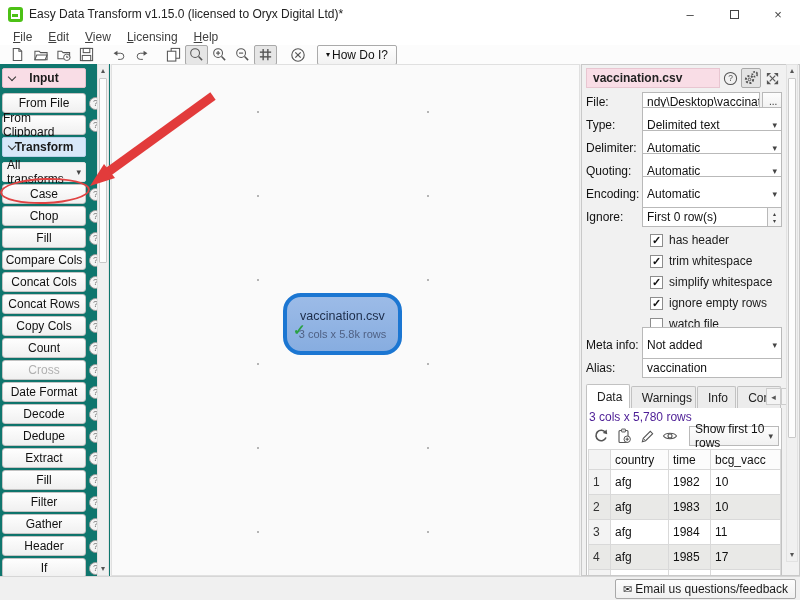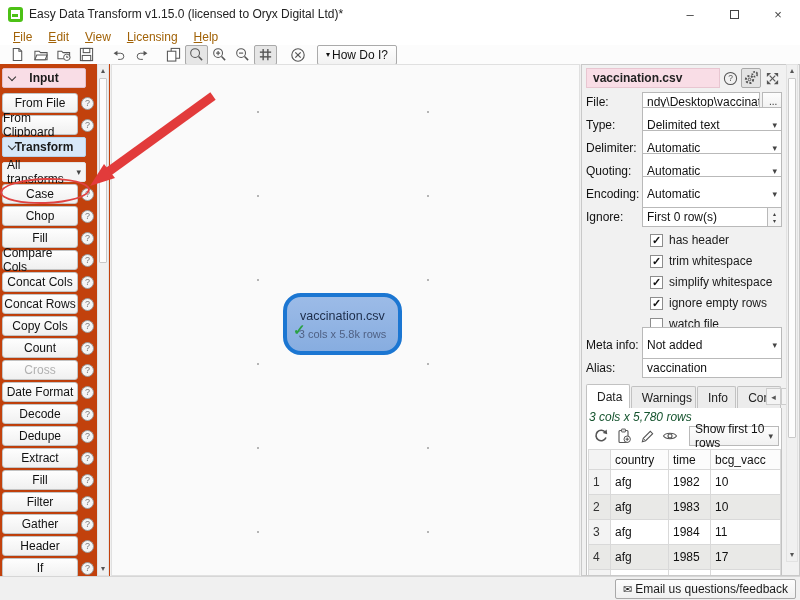--- a/index.html
+++ b/index.html
@@ -12,21 +12,21 @@
             display:flex;align-items:center;padding-left:8px;}
   .applogo{width:15px;height:15px;border:3px solid #4cc115;border-radius:3px;position:relative;margin-right:6px;}
   .applogo::after{content:"";position:absolute;left:1px;top:4px;width:6px;height:3px;background:#4cc115;}
   .title-text{flex:1;font-size:12px;color:#222;white-space:nowrap;overflow:hidden;}
   .winbtns{display:flex;height:100%;}
   .winbtn{width:44px;height:28px;display:flex;align-items:center;justify-content:center;color:#444;font-size:13px;}
   .winbtn .maxbox{width:9px;height:9px;border:1px solid #444;}
 
   
   .menubar{position:absolute;left:0;top:28px;width:800px;height:17px;background:#ffffff;display:flex;align-items:center;padding-left:5px;}
-  .menu-item{padding:0 8px;color:#a16207;}
+  .menu-item{padding:0 8px;color:#404040;}
   .menu-item u{text-decoration:underline;}
 
   
   .toolbar{position:absolute;left:0;top:45px;width:800px;height:20px;background:#fcfcfc;
            display:flex;align-items:center;padding-left:6px;border-bottom:1px solid #ececec;}
   .tool{width:23px;height:20px;display:flex;align-items:center;justify-content:center;border:1px solid transparent;border-radius:2px;background:transparent;padding:0;}
   .tool.pressed{background:#e6e6e6;border-color:#a9a9a9;}
   .tool svg{display:block;}
   .tb-sep{width:9px;}
   .howdoi{margin-left:8px;height:20px;border:1px solid #aaa;border-radius:2px;background:linear-gradient(#fefefe,#f2f2f2);
@@ -34,21 +34,21 @@
   .howdoi .tri{font-size:8px;margin-right:2px;color:#111;}
 
   
   .content-bg{position:absolute;left:0;top:64px;width:800px;height:512px;background:#f0f0f0;}
   .statusbar{position:absolute;left:0;top:576px;width:800px;height:24px;background:#f0f0f0;border-top:1px solid #d6d6d6;}
   .feedback-btn{position:absolute;right:4px;top:2px;height:20px;border:1px solid #a9a9a9;border-radius:2px;
                 background:linear-gradient(#fdfdfd,#f0f0f0);display:flex;align-items:center;padding:0 7px;font-size:12px;}
   .feedback-btn .env{margin-right:3px;font-size:11px;}
 
   
-  .sidebar{position:absolute;left:0;top:64px;width:110px;height:512px;background:#c2410c;padding:4px 16px 0 2px;}
+  .sidebar{position:absolute;left:0;top:64px;width:110px;height:512px;background:#0f766e;padding:4px 8px 0 2px;}
   .siderow{display:flex;align-items:center;margin-bottom:2px;}
   .section-hdr{width:84px;height:20px;border:1px solid #cfcfcf;border-radius:2px;display:flex;align-items:center;
                justify-content:center;font-weight:bold;position:relative;margin-bottom:3px;}
   .section-hdr.pink{background:#f9dde6;border-color:#e3c0cb;}
   .section-hdr.blue{background:#d7e8f9;border-color:#b9d2ea;}
   .chev{position:absolute;left:6px;top:5px;width:6px;height:6px;border-left:1.5px solid #333;border-bottom:1.5px solid #333;transform:rotate(-45deg);}
   .side-btn{width:84px;height:20px;border:1px solid #c3c3c3;border-radius:3px;background:linear-gradient(#fefefe,#f0f0f0);
             display:flex;align-items:center;justify-content:center;color:#111;box-shadow:0 1px 0 rgba(0,0,0,0.03);}
   .side-btn.disabled{color:#b0b0b0;}
   .helpdot{width:13px;height:13px;border:1px solid #9a9a9a;border-radius:50%;color:#777;font-size:9px;line-height:11px;
@@ -101,21 +101,21 @@
   .cb-row{display:flex;align-items:center;height:20px;margin-left:64px;margin-bottom:1px;}
   .cb-box{width:13px;height:13px;border:1px solid #8d8d8d;background:#fff;margin-right:6px;display:flex;align-items:center;
           justify-content:center;font-size:11px;color:#111;font-weight:bold;}
   .rp-tabs{display:flex;align-items:flex-end;height:24px;margin-top:6px;position:relative;}
   .rp-tab{height:22px;padding:0 10px;display:flex;align-items:center;border:1px solid #c2c2c2;border-bottom:none;
           background:#ececec;color:#222;margin-right:1px;border-radius:2px 2px 0 0;white-space:nowrap;overflow:hidden;}
   .rp-tab.active{background:#fff;font-weight:normal;height:24px;}
   .tab-arrows{position:absolute;right:-14px;top:4px;display:flex;}
   .tab-arrow{width:15px;height:17px;font-size:9px;color:#555;display:flex;align-items:center;justify-content:center;
              border:1px solid #cdcdcd;background:#f4f4f4;}
-  .rp-summary{height:16px;display:flex;align-items:center;color:#14532d;background:#fff;border-left:1px solid #c2c2c2;border-right:1px solid #c2c2c2;padding:2px 2px 0 2px;font-style:italic;}
+  .rp-summary{height:16px;display:flex;align-items:center;color:#4c1d95;background:#fff;border-left:1px solid #c2c2c2;border-right:1px solid #c2c2c2;padding:2px 2px 0 2px;}
   .rp-viewbar{display:flex;align-items:center;height:24px;background:#fff;border-left:1px solid #c2c2c2;border-right:1px solid #c2c2c2;padding:0 2px;}
   .rows-dd{margin-left:8px;height:20px;flex:1;border:1px solid #b9b9b9;background:linear-gradient(#fdfdfd,#f1f1f1);
            display:flex;align-items:center;padding:0 5px;color:#111;}
   .rows-dd .dd-arrow{margin-left:auto;font-size:9px;color:#444;}
   .rp-tablewrap{background:#fff;border:1px solid #c2c2c2;border-top:none;height:180px;overflow:hidden;padding:1px 0 0 1px;}
   table.grid{border-collapse:collapse;}
   table.grid th,table.grid td{border:1px solid #d9d9d9;font-weight:normal;text-align:left;padding:0 4px;font-size:12px;color:#111;}
   table.grid th{height:20px;background:#fcfcfc;}
   table.grid td{height:25px;background:#fff;}
   table.grid tr.alt td{background:#e9e9e7;}

